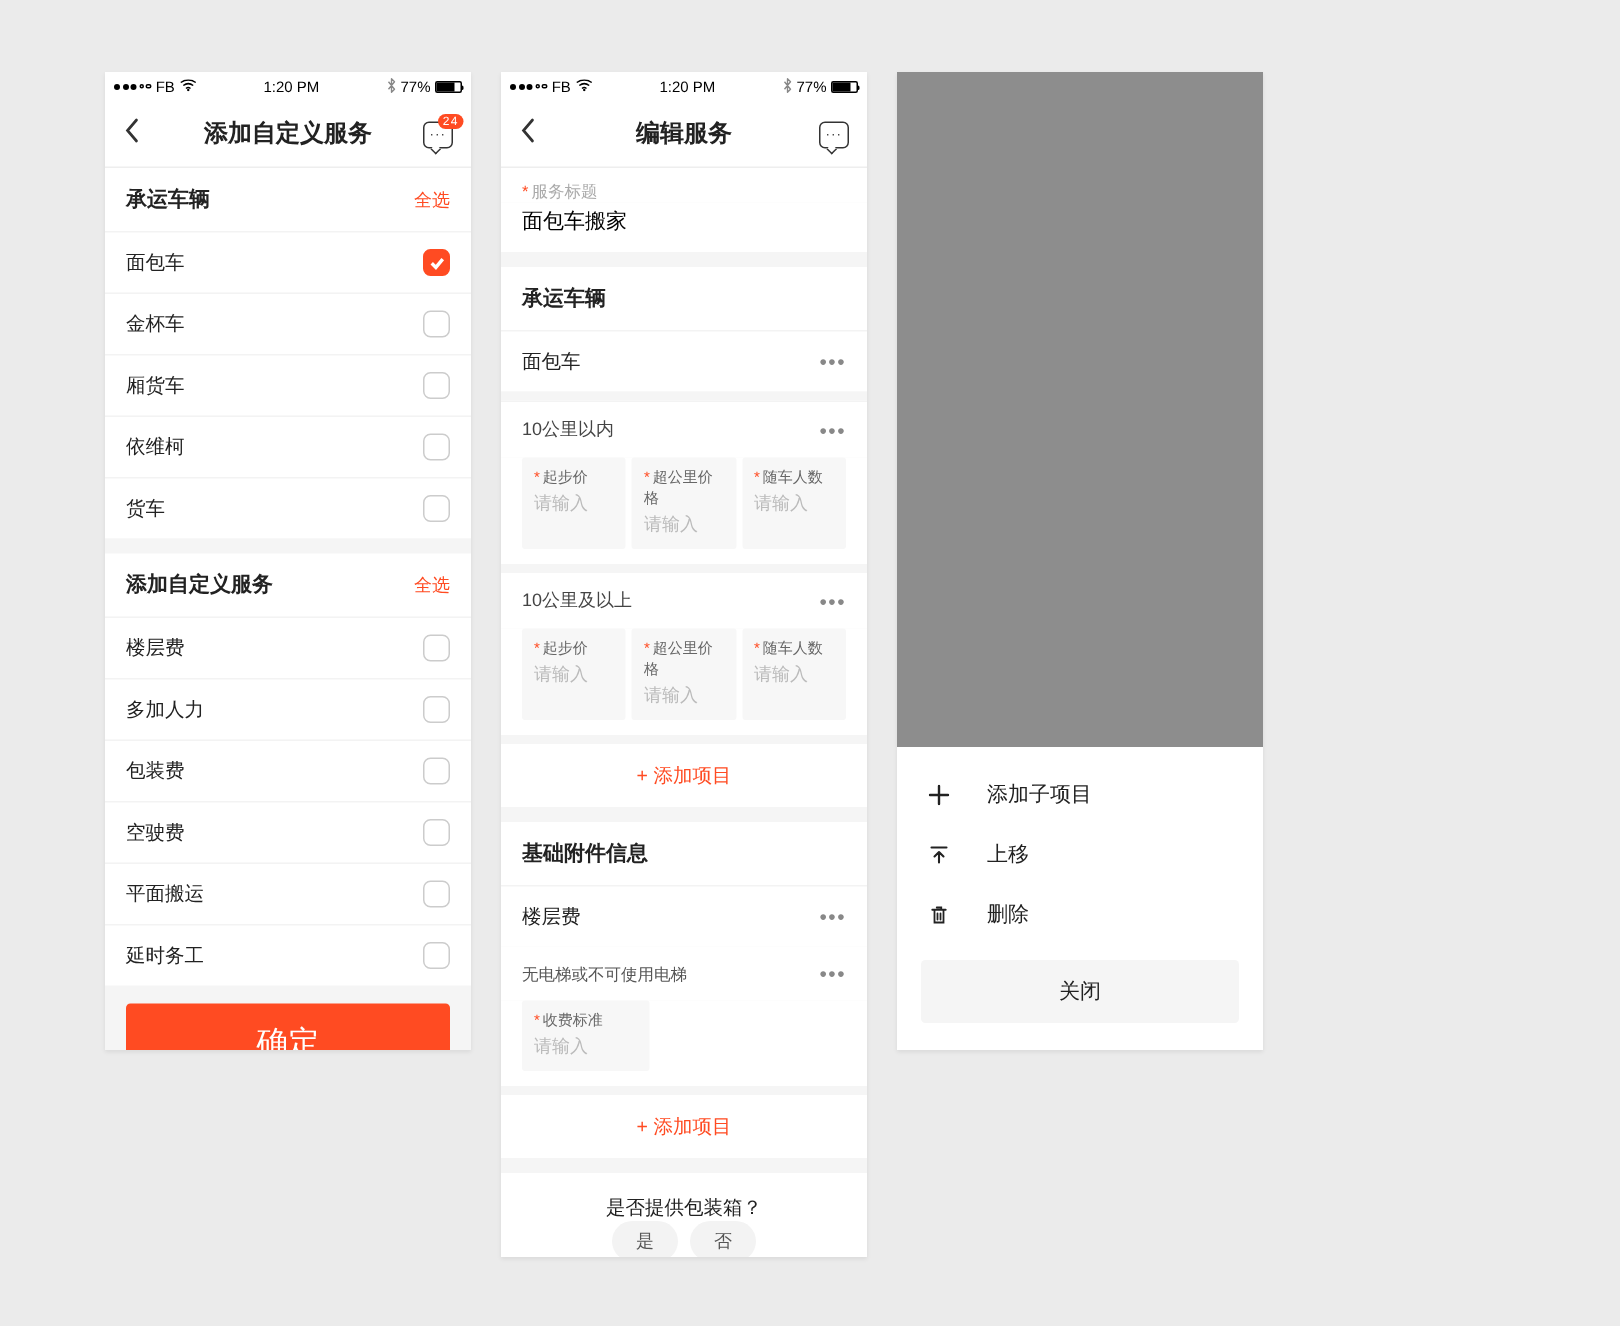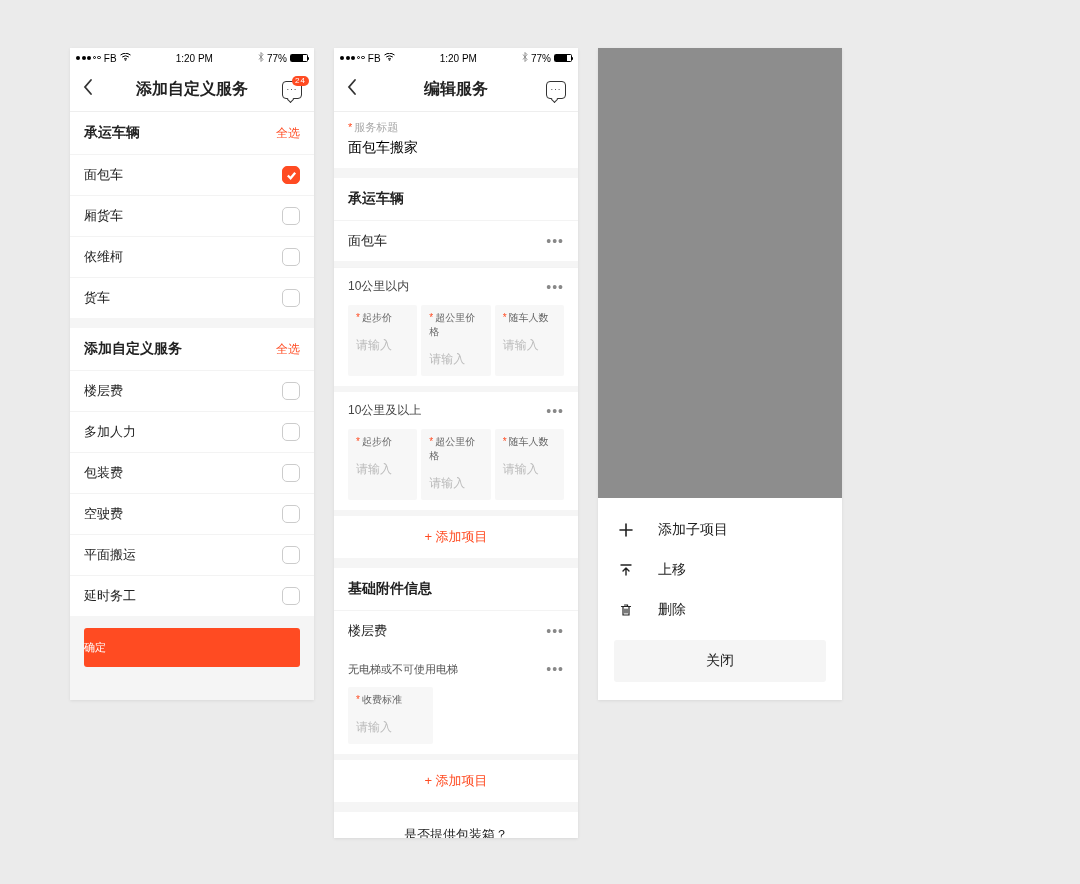--- a/index.html
+++ b/index.html
@@ -110,22 +110,22 @@
     width:18px; height:18px; border:1.2px solid #ccc; border-radius:5px;
     display:flex; align-items:center; justify-content:center;
     flex-shrink:0;
   }
   .checkbox.checked { background:#ff4b22; border-color:#ff4b22;}
   .checkbox.checked svg { display:block;}
   .checkbox svg{ display:none; width:11px; height:11px; stroke:#fff; stroke-width:2.5; fill:none;}
   .gap { height:10px; background:#f5f5f5;}
   .primary-btn {
     margin:12px 14px; background:#ff4b22; color:#fff;
-    text-align:left; padding:12px 0; border-radius:3px;
-    font-size:11px; cursor:pointer;
+    text-align:center; padding:12px 0; border-radius:3px;
+    font-size:21px; cursor:pointer;
   }
 
   
   .field-label-row { padding:8px 14px 0; background:#fff; font-size:11px; color:#aaa;}
   .req-star{ color:#ff4b22; margin-right:2px;}
   .field-input{
     background:#fff; padding:4px 14px 12px; font-size:14px; color:#333;
   }
   .field-input input{ border:none; outline:none; width:100%; font-size:14px;}
   .row-title{ font-size:14px; font-weight:600;}
@@ -137,21 +137,21 @@
   }
   .input-chips {
     display:flex; gap:4px; padding:0 14px 10px; background:#fff;
   }
   .chip {
     flex:1; background:#f7f7f7; border-radius:2px; padding:6px 8px 8px;
   }
   .chip.single{ flex:0 0 85px;}
   .chip-label{ font-size:10px; color:#666; }
   .chip-label .req-star{ font-size:10px;}
-  .chip-input{ font-size:12px; color:#bbb; margin-top:12px;}
+  .chip-input{ font-size:12px; color:#bbb; margin-top:2px;}
   .add-row{
     background:#fff; text-align:center; padding:12px 0; color:#ff4b22; font-size:13px;
     cursor:pointer;
   }
   .toggle-row{
     background:#fff; padding:14px; display:flex; justify-content:space-between; align-items:center;
     font-size:13px;
     flex-direction:column;
   }
   .pill-group{ display:flex; gap:8px;}
@@ -231,20 +231,24 @@
     </div>
     <div class="row">
       <span>面包车</span>
       <span class="checkbox checked">
           <svg viewBox="0 0 12 12">
             <path d="M2 6 L5 9 L10 3"></path>
           </svg>
         </span>
     </div>
     <div class="row">
+      <span>金杯车</span>
+      <span class="checkbox"></span>
+    </div>
+    <div class="row">
       <span>厢货车</span>
       <span class="checkbox"></span>
     </div>
     <div class="row">
       <span>依维柯</span>
       <span class="checkbox"></span>
     </div>
     <div class="row">
       <span>货车</span>
       <span class="checkbox"></span>

